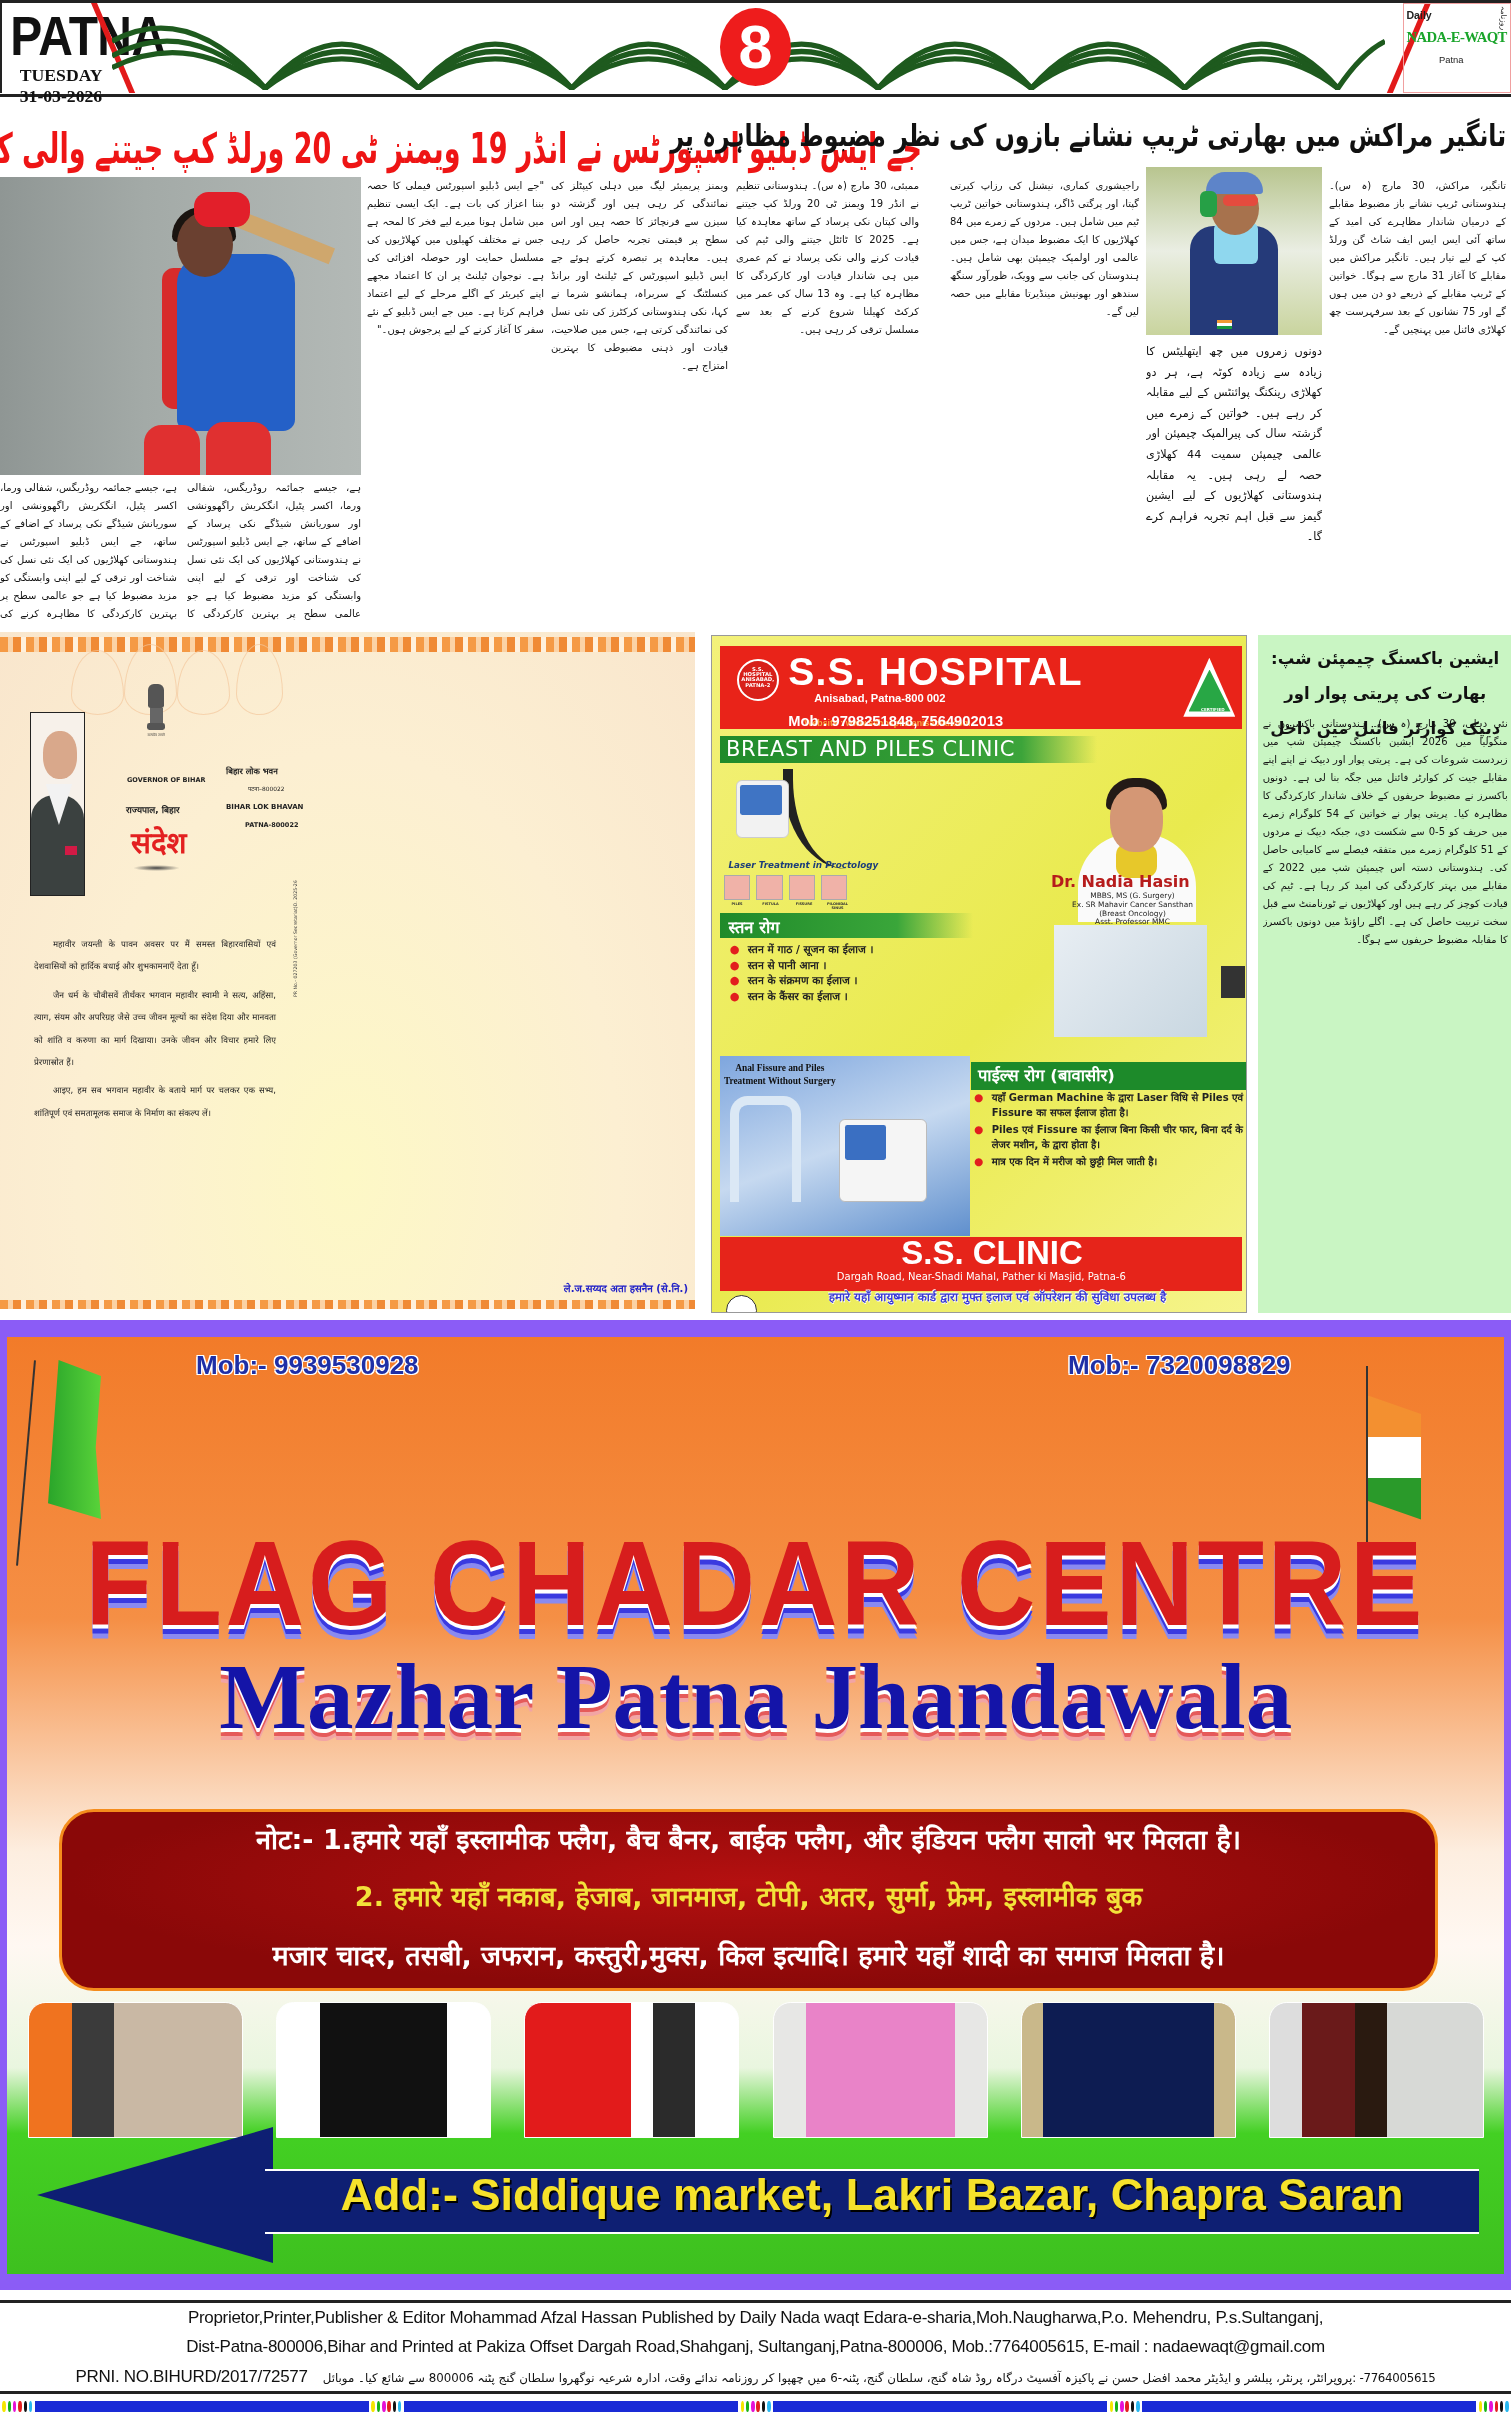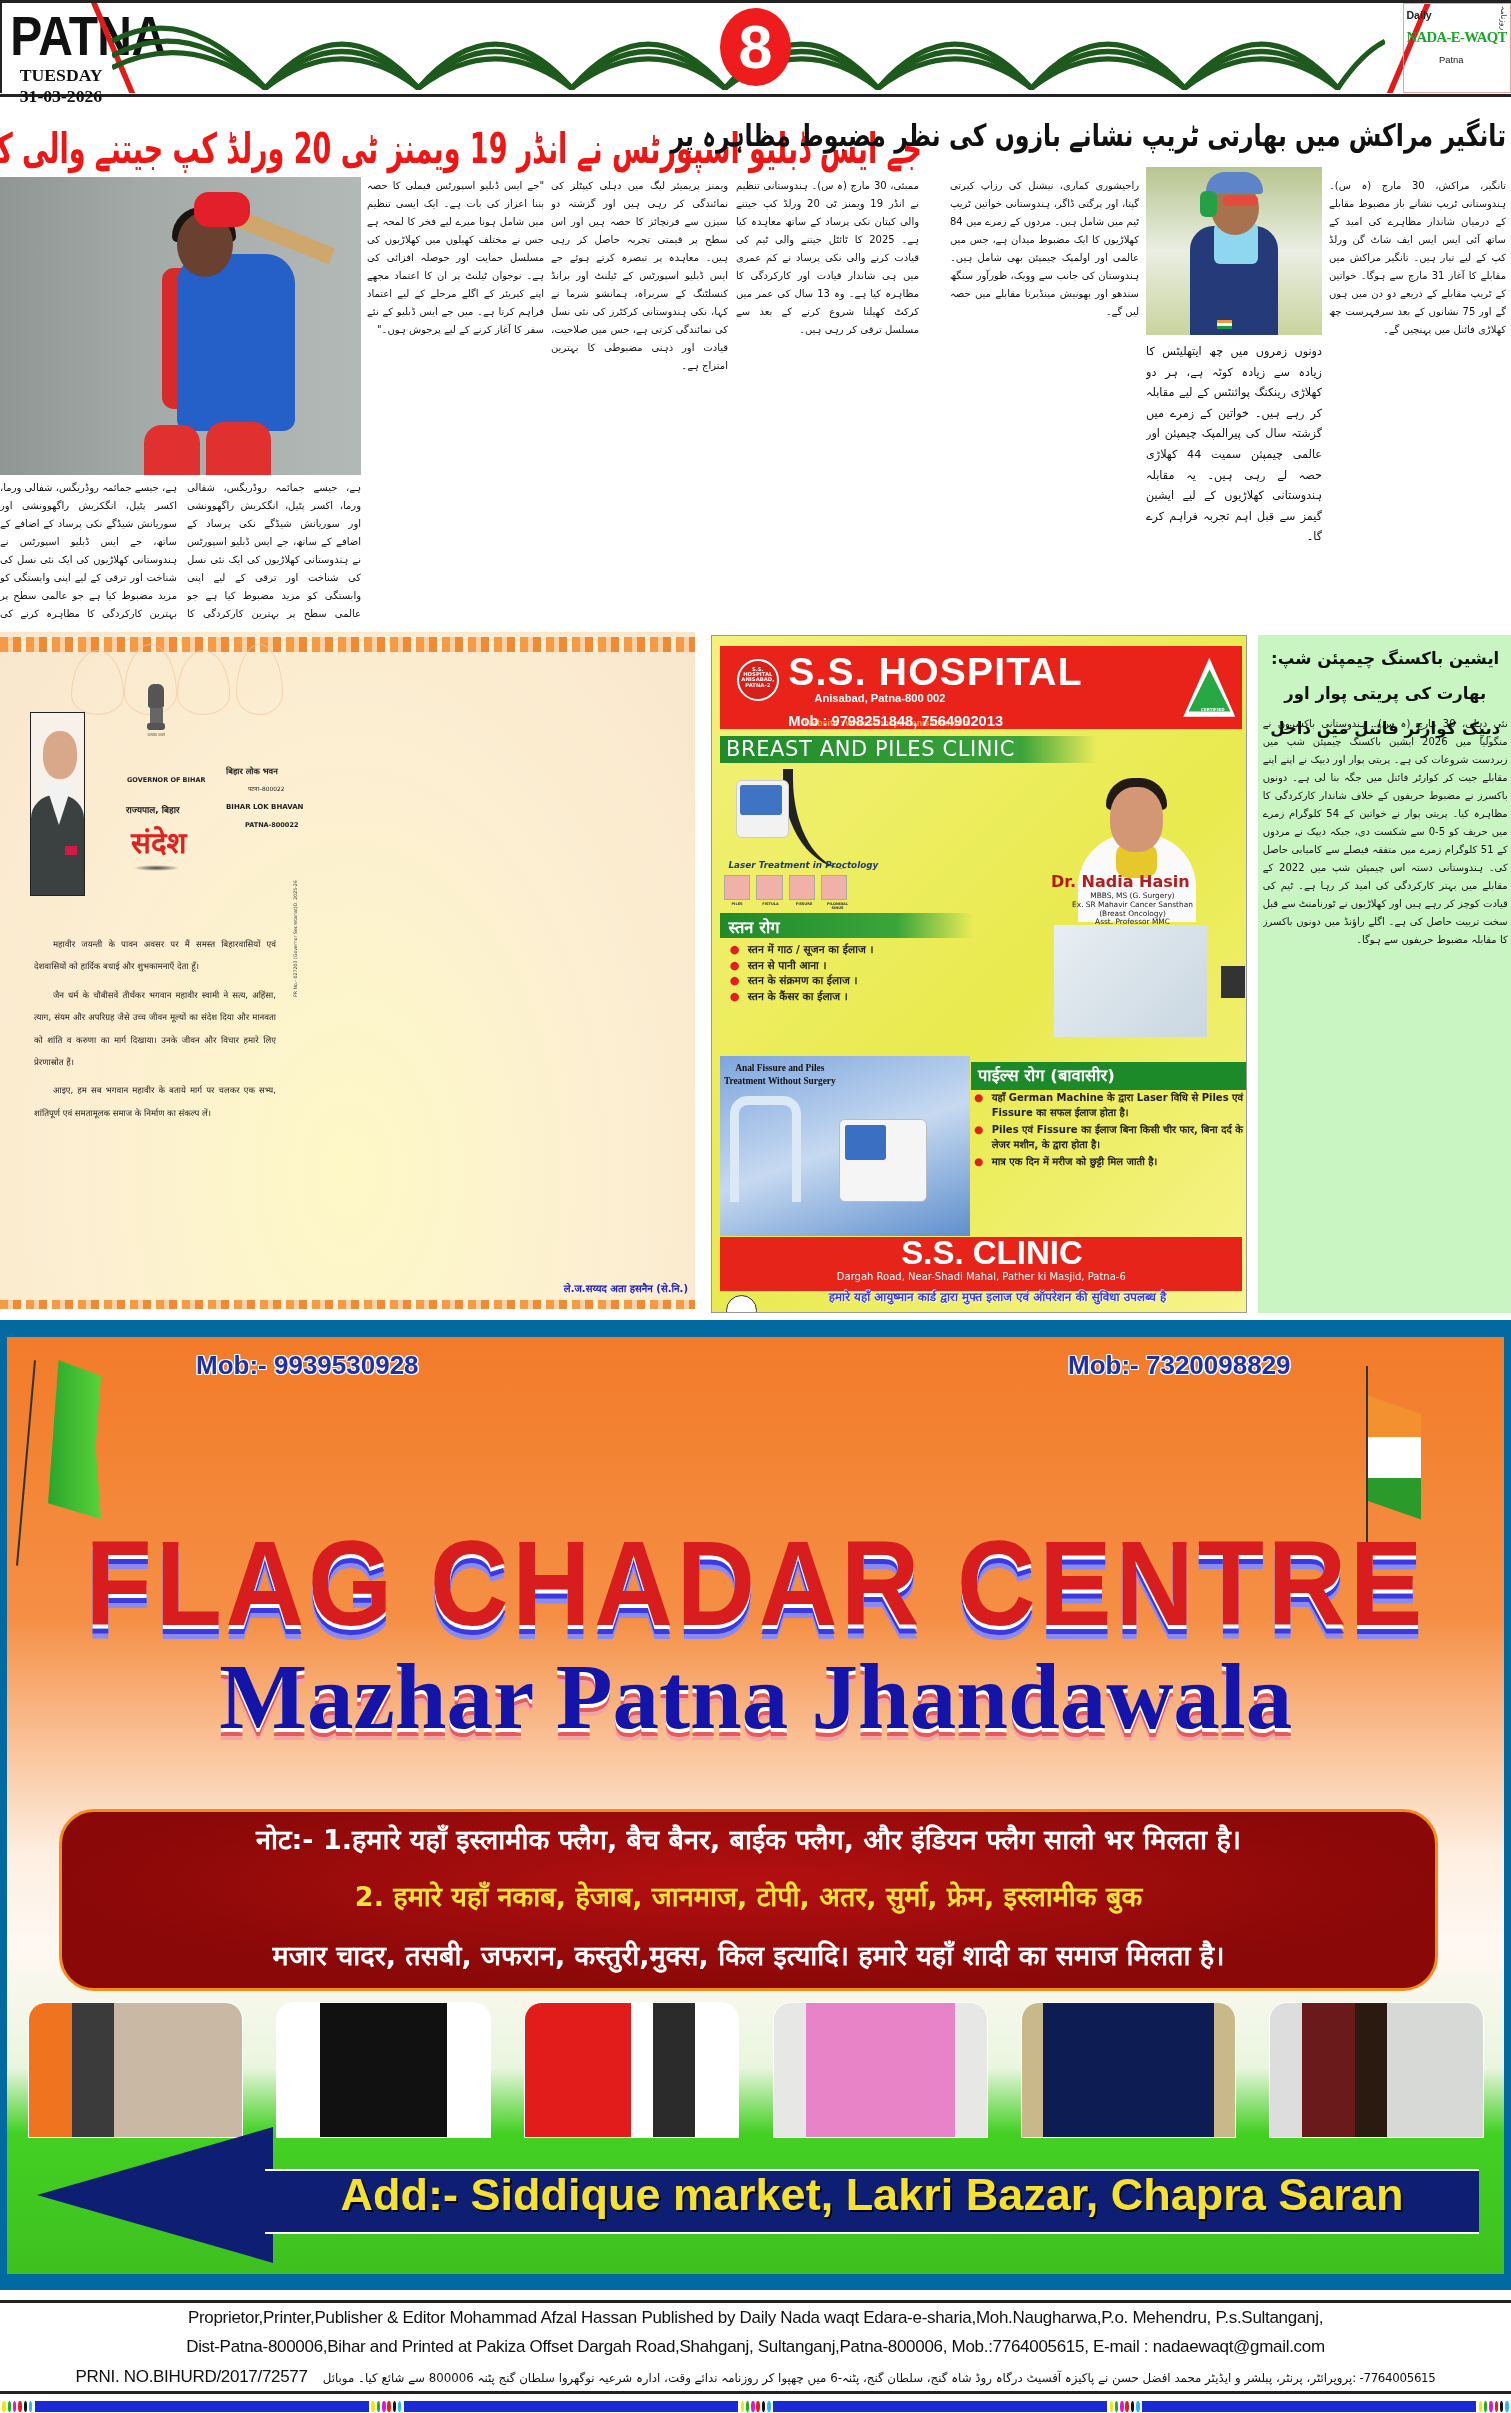--- a/index.html
+++ b/index.html
@@ -131,21 +131,21 @@
   .clinic-addr { position: absolute; left: 8.3px; top: 635px; width: 522px; text-align: center; font-family: "DejaVu Sans", sans-serif; font-size: 10px; color: #fff; }
   .ayush-seal { position: absolute; left: 14px; top: 659px; width: 31px; height: 31px; border-radius: 50%; border: 1.2px solid #333; background: #fff; font-size: 3.5px; text-align: center; padding-top: 22.4px; }
   .ayush-t { position: absolute; left: 47px; top: 655px; width: 477px; text-align: center; font-family: "DejaVu Sans", sans-serif; font-weight: 900; font-size: 11.8px; line-height: 13px; color: #3a3ad6; text-shadow: 0.6px 0.6px 0 #fff, -0.6px -0.6px 0 #fff; }
 
   
   .boxing { position: absolute; left: 1258px; top: 635px; width: 253px; height: 678px; background: #c9f5c3; }
   .boxing-hl { position: absolute; left: 4.7px; top: 5.9px; width: 245px; direction: rtl; text-align: center; font-family: "DejaVu Sans", sans-serif; font-weight: 700; font-size: 16.5px; line-height: 35px; color: #111; }
   .boxing-body { position: absolute; left: 4.7px; top: 80px; width: 245px; height: 589px; }
 
   
-  .banner { position: absolute; left: 0; top: 1320px; width: 1511px; height: 970px; background: #0369a1; }
+  .banner { position: absolute; left: 0; top: 1320px; width: 1511px; height: 970px; background: #8b5cf6; }
   .banner-inner { position: absolute; left: 7px; top: 16.5px; width: 1497px; height: 937px; background: linear-gradient(180deg,#f27b29 0%,#f58f45 30%,#fdeee0 55%,#fff8f2 65%,#e9f6df 78%,#43d023 85%,#3ec01f 100%); }
   .flag-green { position: absolute; left: 41px; top: 23.6px; width: 53px; height: 159px; background: linear-gradient(90deg,#2aa52a,#59d33a); clip-path: polygon(20% 0,100% 10%,90% 55%,100% 100%,0 90%,10% 45%); }
   .flag-pole { position: absolute; left: 17.7px; top: 23.6px; width: 1.8px; height: 206px; background: #333; transform: rotate(5deg); }
   .flag-india { position: absolute; left: 1361px; top: 59px; width: 53px; height: 124px; background: linear-gradient(180deg,#f39030 33%,#fff 33% 66%,#2a9a2a 66%); clip-path: polygon(0 0,100% 15%,100% 100%,0 85%); }
   .flag-pole2 { position: absolute; left: 1359px; top: 29.5px; width: 1.8px; height: 194px; background: #333; }
   .ban-mob { position: absolute; top: 13px; font-family: "Liberation Sans", sans-serif; font-weight: 900; font-size: 26px; color: #1f2fa6; text-shadow: 1.2px 1.2px 0 #fff, -1.2px -1.2px 0 #fff, 1.2px -1.2px 0 #fff, -1.2px 1.2px 0 #fff; white-space: nowrap; }
   .ban-mob.l { left: 189px; }
   .ban-mob.r { left: 1061px; }
   .ban-goushiya { position: absolute; left: 519px; top: 17.7px; font-family: "Liberation Serif", serif; font-weight: 900; font-size: 83px; color: #fff; text-shadow: 3.5px 3.5px 0 #111, 5.9px 7px 0 #111, 8.3px 10.6px 0 #111; letter-spacing: 1.2px; }
   .ban-flag-chadar { position: absolute; left: 17.7px; top: 183px; width: 1462px; text-align: center; font-family: "Liberation Sans", sans-serif; font-weight: 900; font-size: 109px; color: #d71d1d; letter-spacing: 3.5px; text-shadow: 0 3.5px 0 #fff, 0 8.3px 0 #3a3ae0, 0 13px 0 #8a8af0; transform: scaleY(1.1); }

